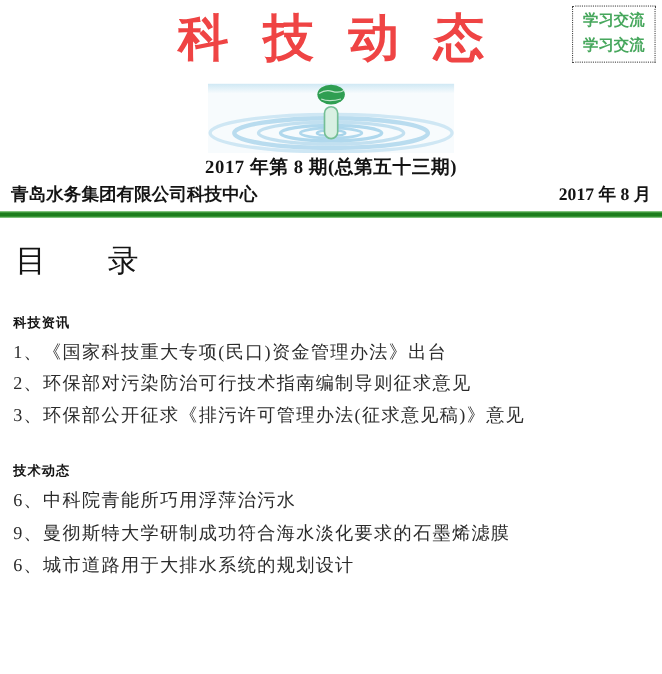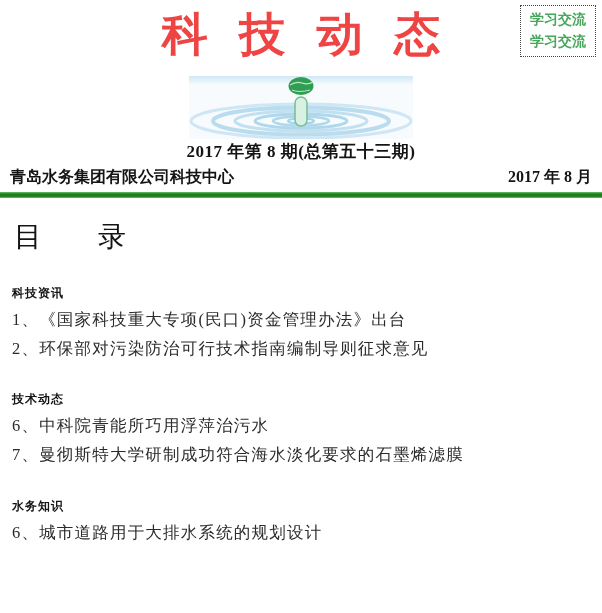--- a/index.html
+++ b/index.html
@@ -127,20 +127,20 @@
 </div>
 
 <div class="rule-green"></div>
 
 <h2 class="toc-title">目　录</h2>
 
 <div class="toc">
   <p class="toc-heading first">科技资讯</p>
   <p class="toc-item">1、《国家科技重大专项(民口)资金管理办法》出台</p>
   <p class="toc-item">2、环保部对污染防治可行技术指南编制导则征求意见</p>
+  <p class="toc-item">3、环保部公开征求《排污许可管理办法(征求意见稿)》意见</p>
 
   <p class="toc-heading">技术动态</p>
   <p class="toc-item">6、中科院青能所巧用浮萍治污水</p>
-  <p class="toc-item">7、曼彻斯特大学研制成功符合海水淡化要求的石墨烯滤膜</p>
+  <p class="toc-item">9、曼彻斯特大学研制成功符合海水淡化要求的石墨烯滤膜</p>
 
-  <p class="toc-heading">水务知识</p>
   <p class="toc-item">6、城市道路用于大排水系统的规划设计</p>
 </div>
 
 </body></html>

